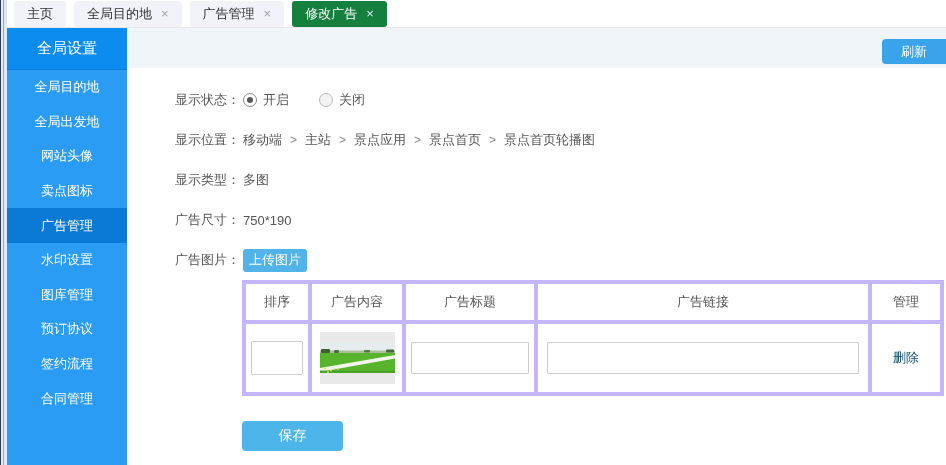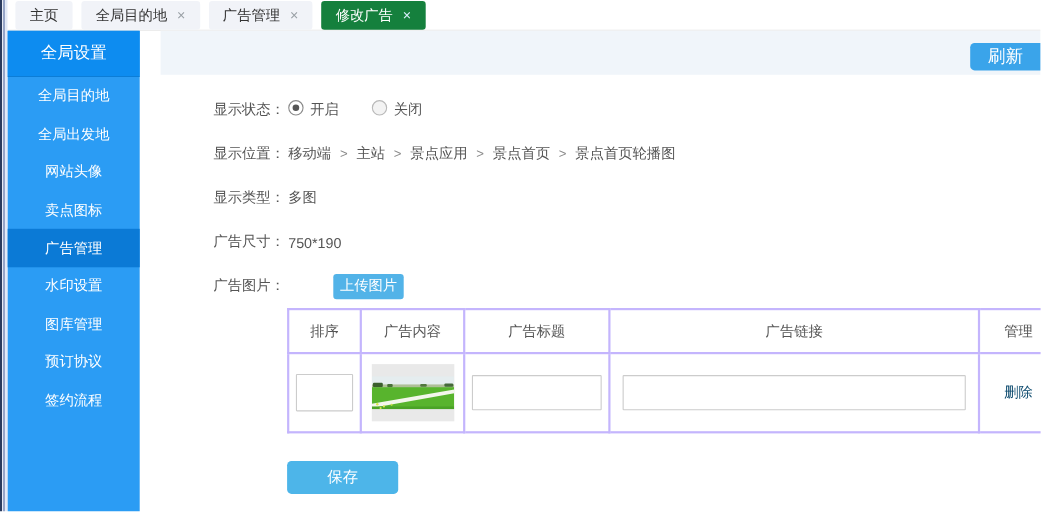--- a/index.html
+++ b/index.html
@@ -13,54 +13,54 @@
   
   .tabbar { height:28px; background:#fff; border-bottom:1px solid #e8e8e8;
     display:flex; align-items:center; gap:8px; padding-left:7px; flex:0 0 auto; }
   .tab { height:26px; padding:0 13px; background:#f1f3f8; border-radius:3px;
     display:flex; align-items:center; gap:9px; font-size:13px; color:#333; cursor:pointer; white-space:nowrap; }
   .tab .tab-close { color:#9aa0a6; font-size:13px; line-height:1; }
   .tab.active { background:#15803d; color:#fff; }
   .tab.active .tab-close { color:#dcefff; }
 
   
-  .page-body { flex:1; display:flex; min-height:0;gap:19px; }
+  .page-body { flex:1; display:flex; min-height:0; }
   .sidebar { width:120px; background:#2b9cf4; color:#fff; flex:0 0 auto; }
   .sb-header { height:42px; background:#0d8cf0; display:flex; align-items:center; justify-content:center;
     font-size:15px; border-bottom:1px solid rgba(0,0,0,.10); }
   .sb-item { height:34.6px; display:flex; align-items:center; justify-content:center;
     font-size:13px; cursor:pointer; }
   .sb-item.active { background:#0b7ad6; }
 
   .content { flex:1; display:flex; flex-direction:column; background:#fff; min-width:0; }
   .band { height:40px; background:#f0f5fa; position:relative; flex:0 0 auto; }
   .refresh-btn { position:absolute; right:0; top:11px; width:64px; height:25px; background:#3aa4ea;
-    color:#fff; border:none; border-radius:4px 0 0 4px; font-size:16px; cursor:pointer;
+    color:#fff; border:none; border-radius:4px 0 0 4px; font-size:13px; cursor:pointer;
     font-family:inherit; }
 
   .main { padding:12px 0 0 48px; font-size:13px; color:#555; }
   .frow { height:40px; display:flex; align-items:center; }
   .flabel { width:68px; flex:0 0 auto; }
   .fvalue { display:flex; align-items:center; }
 
-  .radio-opt { display:flex; align-items:flex-start; gap:6px; margin-right:30px; cursor:pointer; }
+  .radio-opt { display:flex; align-items:center; gap:6px; margin-right:30px; cursor:pointer; }
   .rdot { width:14px; height:14px; border-radius:50%; background:#fff; border:1px solid #8a8a8a; position:relative; }
   .rdot.checked::after { content:""; position:absolute; left:3px; top:3px; right:3px; bottom:3px;
     border-radius:50%; background:#555; }
   .rdot.unchecked { border-color:#b9b9b9; background:#f3f3f3; }
 
   .crumb { display:flex; align-items:center; gap:8px; }
   .crumb .sep { color:#888; font-size:12px; }
 
   .upload-btn { width:64px; height:23px; background:#52b3e8; border:none; border-radius:3px;
-    color:#fff; font-size:13px; cursor:pointer; font-family:inherit;margin-left:41px; }
+    color:#fff; font-size:13px; cursor:pointer; font-family:inherit; }
 
   table.adtable { margin-left:67px; border-collapse:collapse; width:702px; table-layout:fixed;
     font-size:13px; color:#555; }
-  .adtable th, .adtable td { border:2px solid #c4b5fd; text-align:center; vertical-align:middle;
+  .adtable th, .adtable td { border:4px solid #c4b5fd; text-align:center; vertical-align:middle;
     font-weight:normal; background:#fff; }
   .adtable th { height:40px; }
   .adtable td { height:72px; }
   .col-sort { width:66px; } .col-content { width:94px; } .col-title { width:132px; } .col-manage { width:72px; }
 
   .cell-input { height:32px; border:1px solid #ccc; border-radius:1px; background:#fff;
     font-family:inherit; font-size:13px; padding:0 6px; color:#333; }
   .input-sort { width:52px; height:34px; }
   .input-title { width:118px; }
   .input-link { width:312px; }
@@ -102,20 +102,21 @@
         <div class="sb-header">全局设置</div>
         <div class="sb-item">全局目的地</div>
         <div class="sb-item">全局出发地</div>
         <div class="sb-item">网站头像</div>
         <div class="sb-item">卖点图标</div>
         <div class="sb-item active">广告管理</div>
         <div class="sb-item">水印设置</div>
         <div class="sb-item">图库管理</div>
         <div class="sb-item">预订协议</div>
         <div class="sb-item">签约流程</div>
+        <div class="sb-item">合同管理</div>
       </div>
 
       <div class="content">
         <div class="band">
           <button class="refresh-btn">刷新</button>
         </div>
 
         <div class="main">
 
           <div class="frow">

